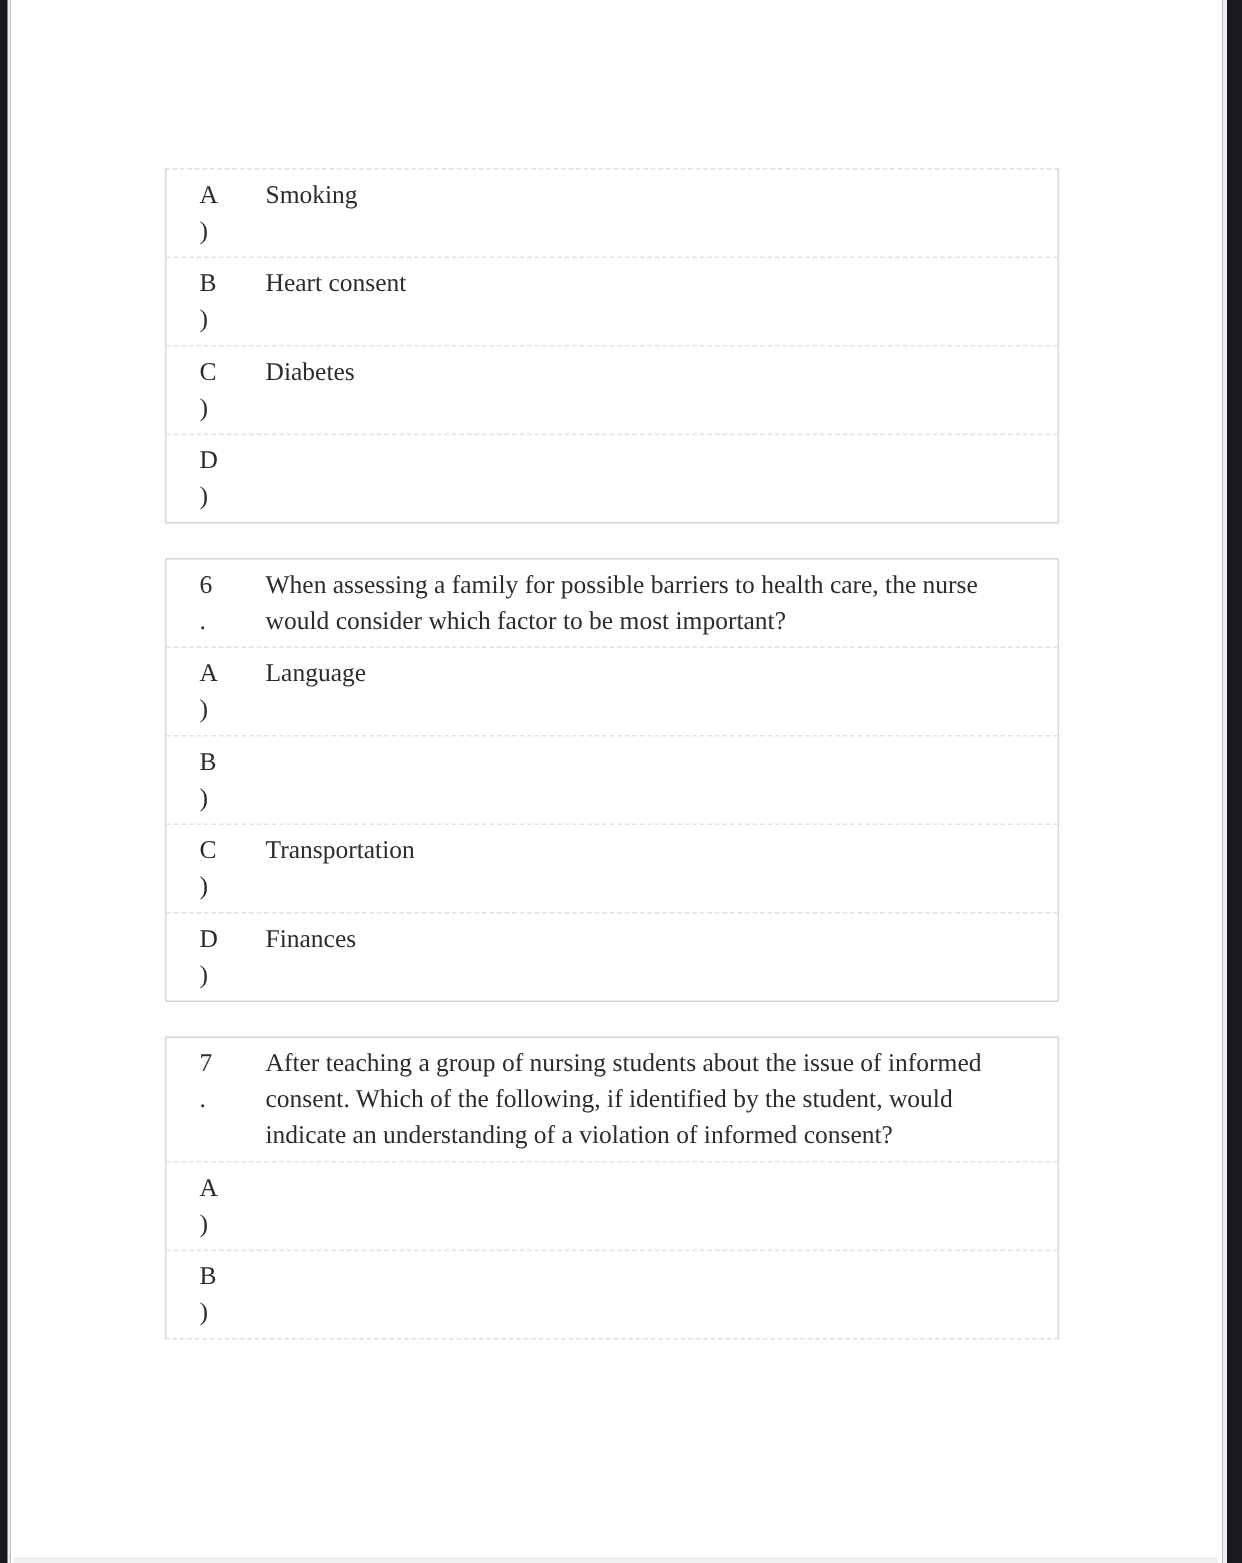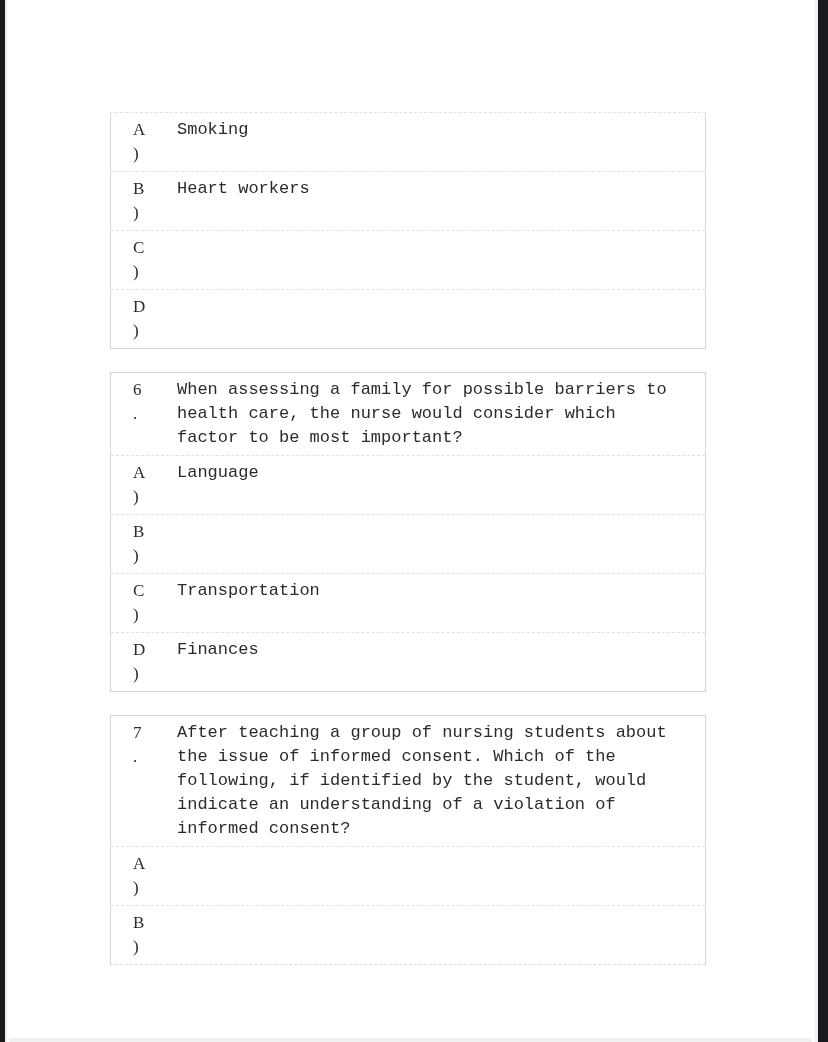--- a/index.html
+++ b/index.html
@@ -48,46 +48,46 @@
   .qrow + .qrow { border-top: 1px dashed #e2e2e2; }
   .cell-num {
     width: 66px;
     flex: 0 0 66px;
     padding: 5px 0 5px 22px;
     white-space: pre-line;
   }
   .cell-text {
     flex: 1 1 auto;
     padding: 5px 26px 5px 0;
-    font-family: Liberation Mono, monospace;
   }
 </style>
 </head>
 <body>
 
 <div class="edge-band-left"></div>
 <div class="edge-band-right"></div>
 <div class="page-bottom-strip"></div>
 
 <div class="doc-content">
   <div>
       <div class="qtable top-dashed">
         <div class="qrow">
           <div class="cell-num">A
 )</div>
           <div class="cell-text">Smoking</div>
         </div>
         <div class="qrow">
           <div class="cell-num">B
 )</div>
-          <div class="cell-text">Heart workers</div>
+          <div class="cell-text">Heart consent</div>
         </div>
         <div class="qrow">
           <div class="cell-num">C
 )</div>
+          <div class="cell-text">Diabetes</div>
         </div>
         <div class="qrow">
           <div class="cell-num">D
 )</div>
         </div>
       </div>
       <div class="qtable">
         <div class="qrow">
           <div class="cell-num">6
 .</div>

